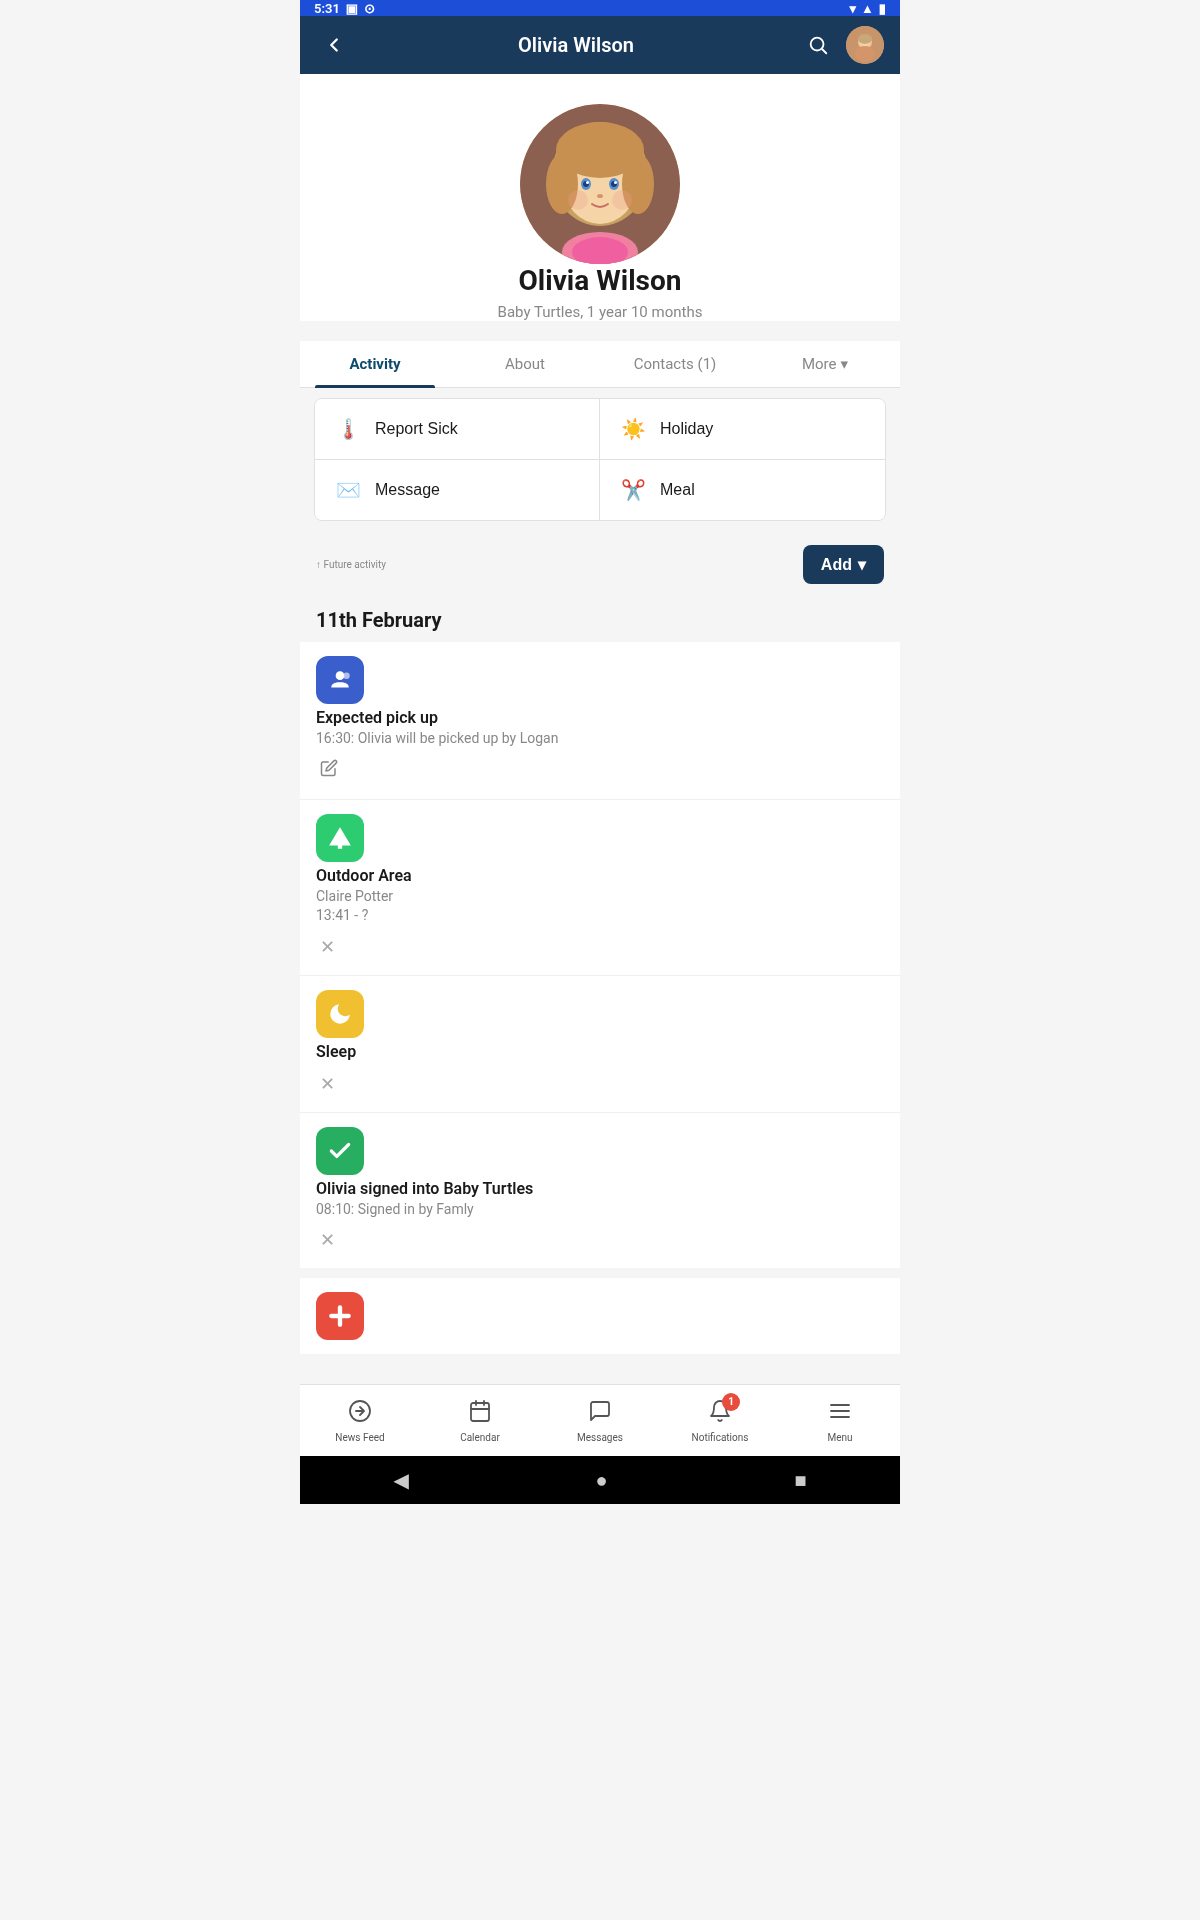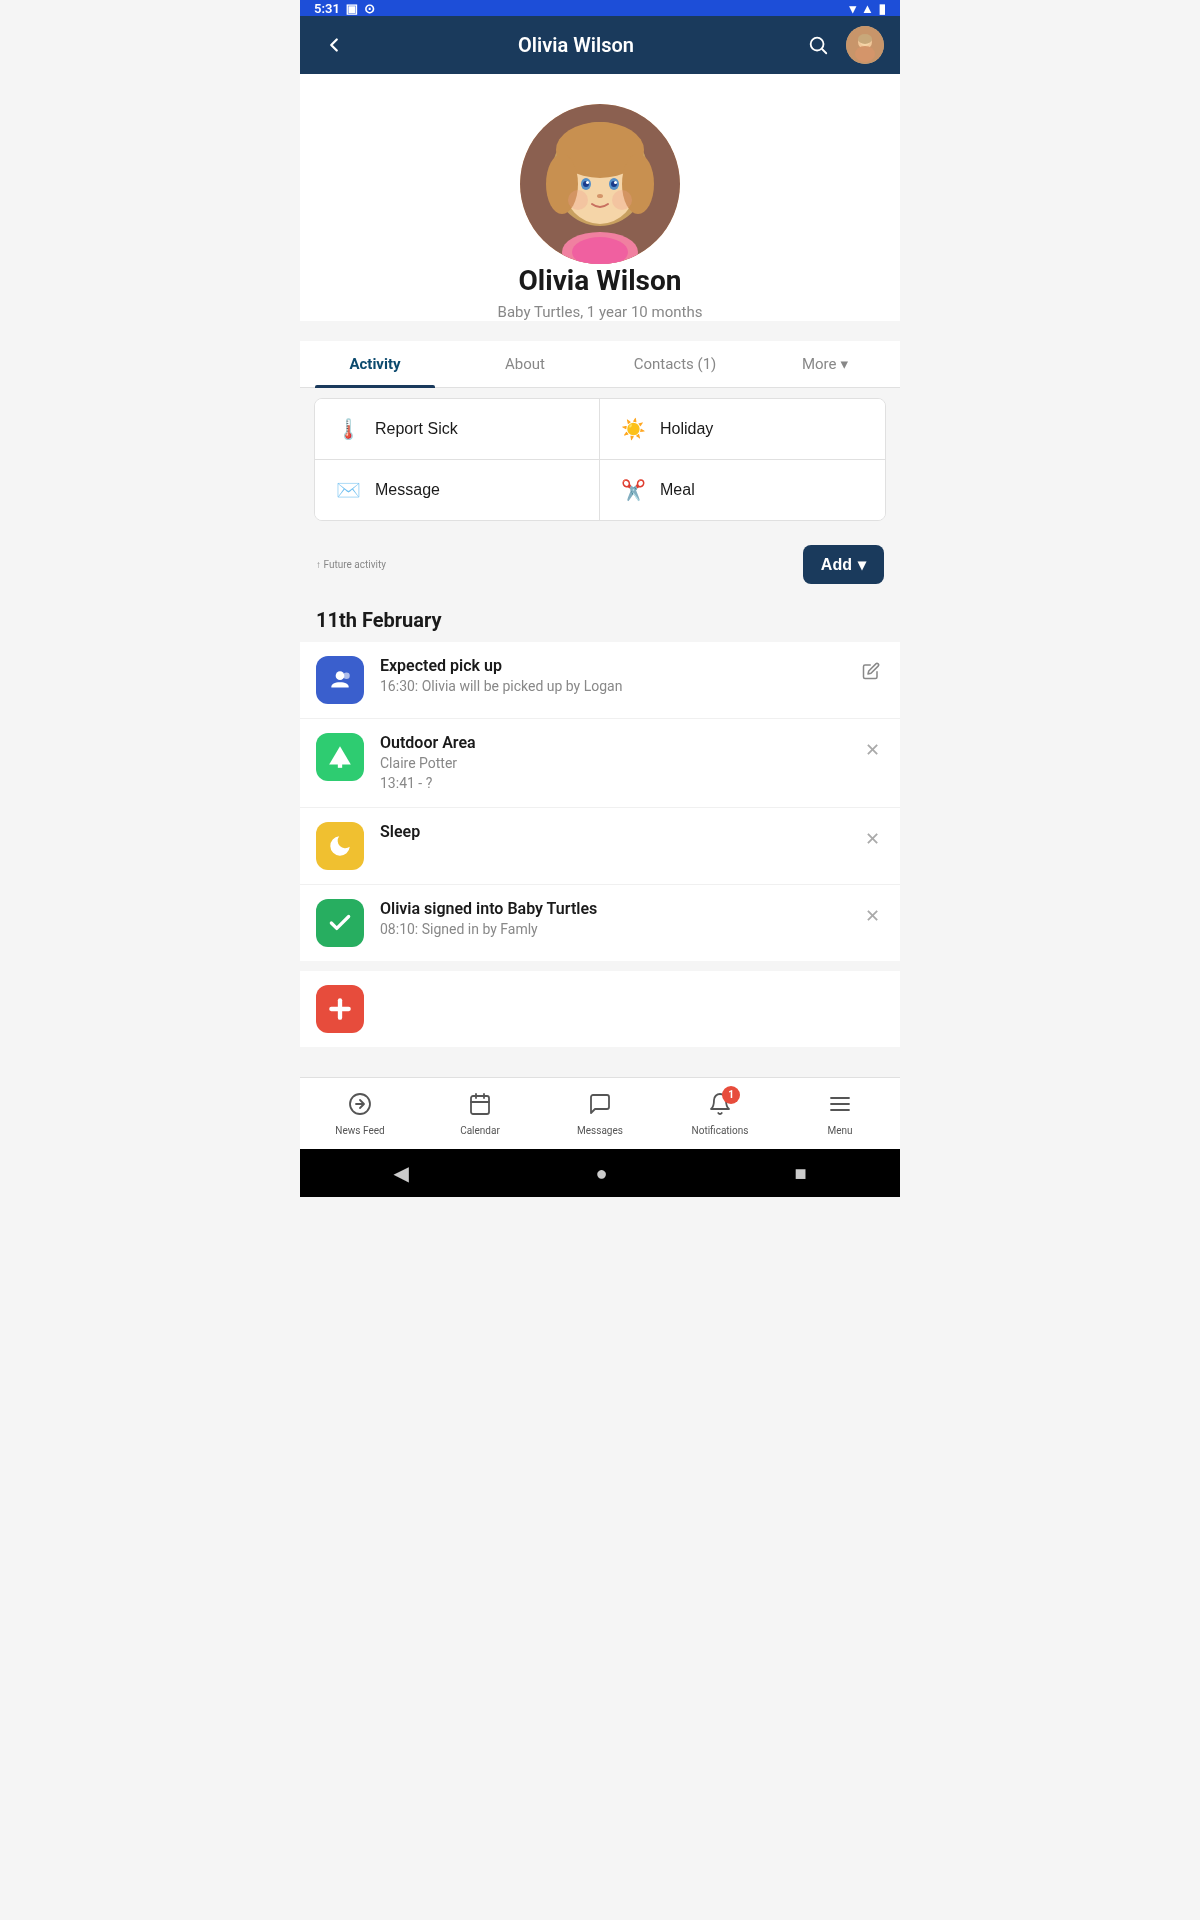--- a/index.html
+++ b/index.html
@@ -200,21 +200,22 @@
     .activity-list {
       background: #fff;
       margin: 0 0 10px;
     }
     .activity-item {
       display: flex;
       align-items: flex-start;
       padding: 14px 16px;
       border-bottom: 1px solid #f0f0f0;
       position: relative;
-      gap: 16px;
+      gap: 4px;
+      flex-direction: column;
     }
     .activity-item:last-child { border-bottom: none; }
     .activity-item-icon {
       width: 48px;
       height: 48px;
       border-radius: 12px;
       display: flex;
       align-items: center;
       justify-content: center;
       font-size: 22px;

